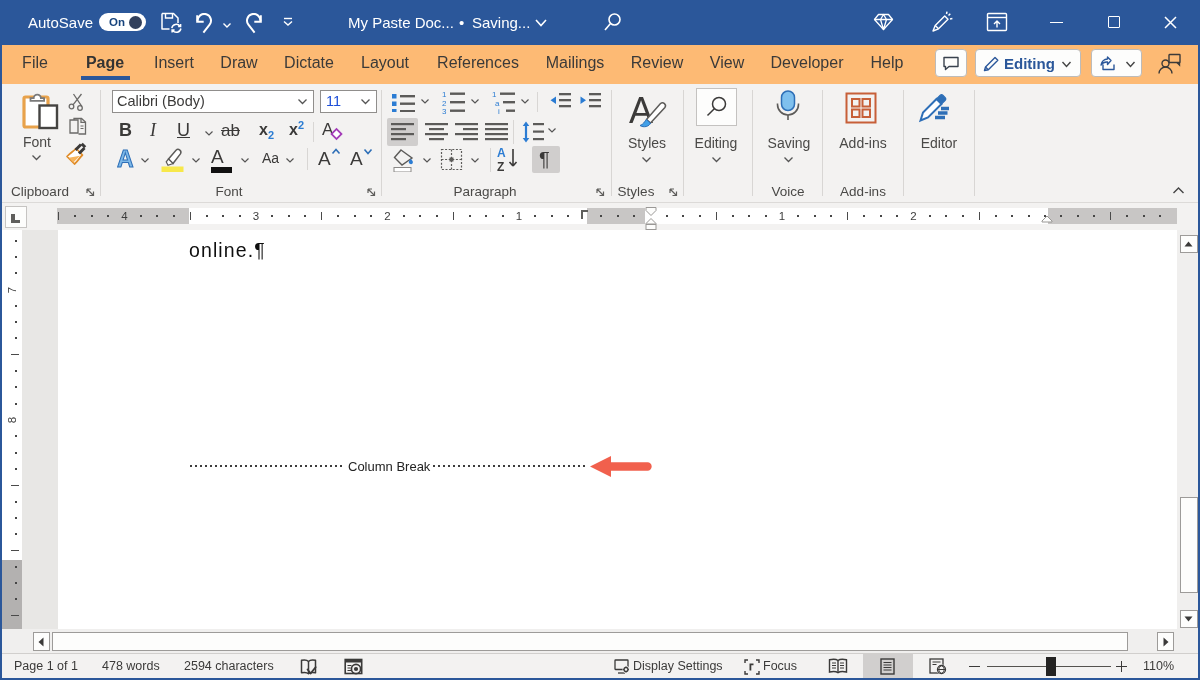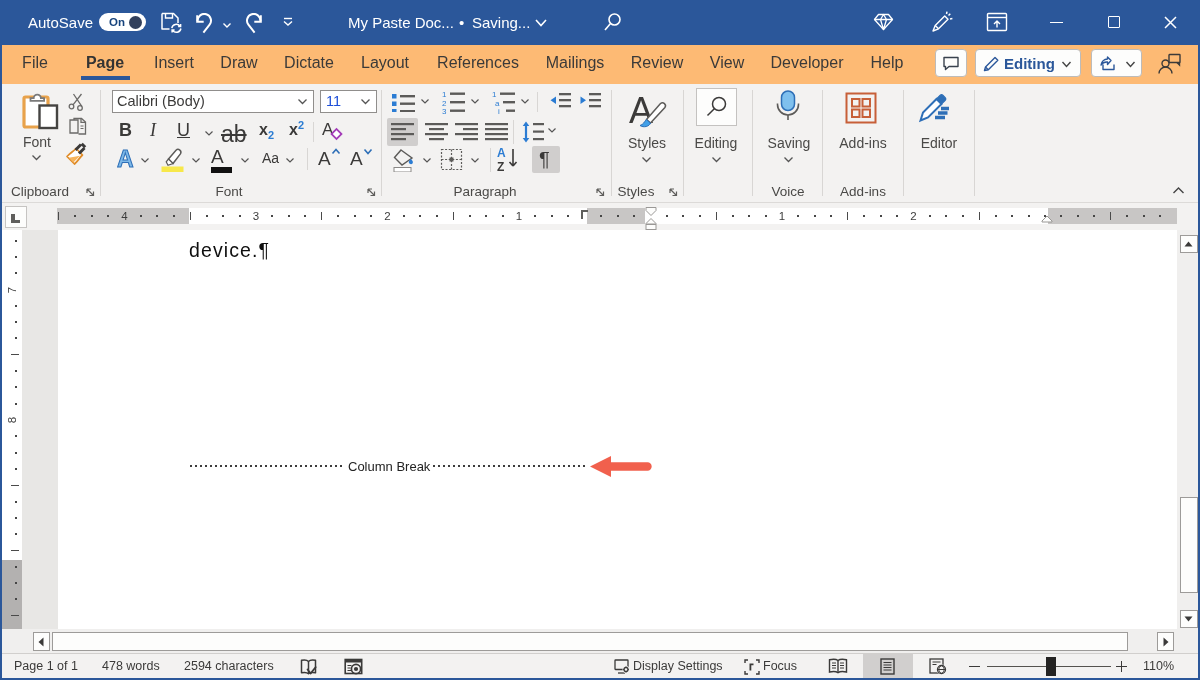--- a/index.html
+++ b/index.html
@@ -183,21 +183,21 @@
   <svg class="abs" style="left:360px;top:14px" width="11" height="8" viewBox="0 0 11 8" fill="none" stroke="#555" stroke-width="1.3">
         <path d="M1.5 1.5 L5.5 5.5 L9.5 1.5"></path>
       </svg>
 
   <div class="abs" style="left:119px;top:36px;font-size:18px;font-weight:bold;color:#3b3a39;">B</div>
   <div class="abs" style="left:150px;top:36px;font-size:18px;font-style:italic;font-family:'Liberation Serif',serif;color:#3b3a39;">I</div>
   <div class="abs" style="left:177px;top:36px;font-size:18px;text-decoration:underline;color:#3b3a39;">U</div>
   <svg class="abs" style="left:204px;top:46px" width="10" height="8" viewBox="0 0 10 8" fill="none" stroke="#555" stroke-width="1.2">
         <path d="M1.5 1.5 L5 5 L8.5 1.5"></path>
       </svg>
-  <div class="abs" style="left:221px;top:37px;font-size:23px;text-decoration:line-through;color:#3b3a39;">ab</div>
+  <div class="abs" style="left:221px;top:37px;font-size:17px;text-decoration:line-through;color:#3b3a39;">ab</div>
   <div class="abs" style="left:259px;top:37px;font-size:16px;font-weight:bold;color:#3b3a39;">x<span style="font-size:11px;color:#2b7cd3;position:relative;top:4px;">2</span></div>
   <div class="abs" style="left:289px;top:37px;font-size:16px;font-weight:bold;color:#3b3a39;">x<span style="font-size:11px;color:#2b7cd3;position:relative;top:-6px;">2</span></div>
   <div class="abs" style="left:313px;top:38px;width:1px;height:20px;background:#d8d6d4;"></div>
   <svg class="abs" style="left:322px;top:36px" width="21" height="21" viewBox="0 0 21 21">
     <text x="0" y="15" font-size="17" fill="#3b3a39" font-family="Liberation Sans">A</text>
     <rect x="11" y="10.5" width="7" height="7" transform="rotate(45 14.5 14)" fill="#fff" stroke="#a33bb8" stroke-width="1.8"></rect>
   </svg>
 
   <svg class="abs" style="left:117px;top:64px" width="20" height="22" viewBox="0 0 20 22">
     <text x="0" y="19" font-size="23" font-weight="bold" fill="#7db8e8" stroke="#2e6fb7" stroke-width="1" font-family="Liberation Sans">A</text>
@@ -495,21 +495,21 @@
     <rect x="3" y="17.5" width="10" height="5" fill="#fdfdfc" stroke="#9a9896" stroke-width="1"></rect>
   </svg>
 
   <svg class="abs" style="left:1039px;top:11px" width="16" height="12" viewBox="0 0 16 12">
     <path d="M3 6 L8 1 L13 6 v1 h-10 z" fill="#fdfdfc" stroke="#9a9896" stroke-width="1"></path>
   </svg>
 </div>
 
 <div class="abs" id="docarea" style="left:0;top:230px;width:1177px;height:399px;background:#e8e7e5;">
   <div class="abs" style="left:58px;top:0;width:1119px;height:399px;background:#fff;"></div>
-  <div class="abs" id="line0" style="left:189px;top:8.5px;font-size:19.5px;letter-spacing:1.1px;color:#0f0f0f;white-space:nowrap;">device.¶</div>
+  <div class="abs" id="line0" style="left:189px;top:8.5px;font-size:19.5px;letter-spacing:1.1px;color:#0f0f0f;white-space:nowrap;">online.¶</div>
 
   <div class="abs" id="cbdot1" style="left:190px;top:234.5px;width:152px;height:2px;background-image:repeating-linear-gradient(to right,#3c3c3c 0 2px,transparent 2px 5px);"></div>
   <div class="abs" id="cbtext" style="left:348px;top:228.5px;font-size:13px;color:#222;">Column Break</div>
   <div class="abs" id="cbdot2" style="left:433px;top:234.5px;width:154px;height:2px;background-image:repeating-linear-gradient(to right,#3c3c3c 0 2px,transparent 2px 5px);"></div>
 
   <svg class="abs" style="left:589px;top:224px" width="66" height="25" viewBox="0 0 66 25">
     <path d="M1 12.5 L22 2 V8.3 H58.5 a4.2 4.2 0 0 1 0 8.4 H22 V23 z" fill="#f1604d"></path>
   </svg>
 </div>
 

